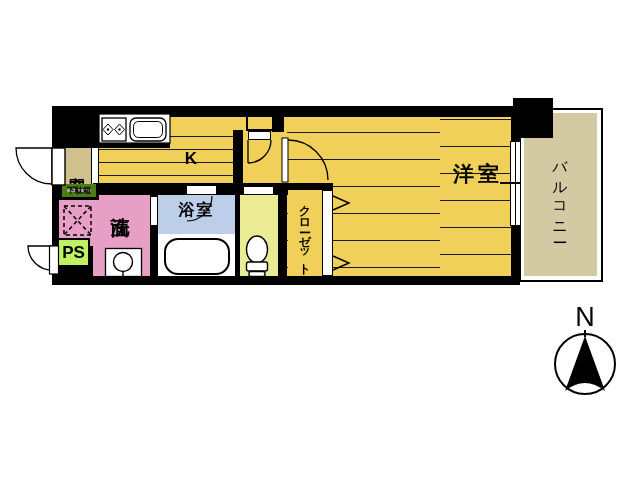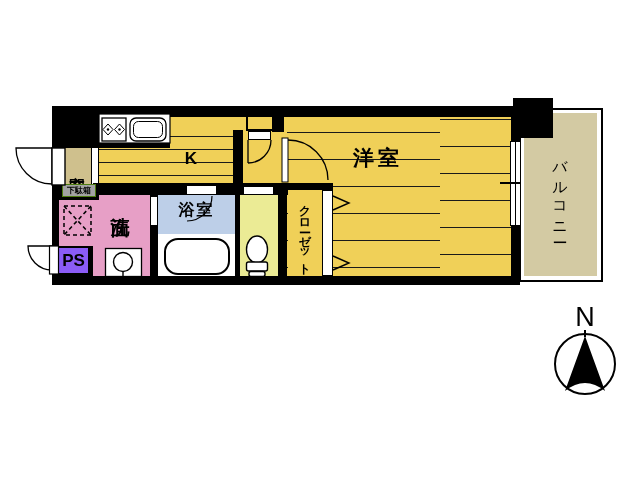--- a/index.html
+++ b/index.html
@@ -39,21 +39,21 @@
   <div class="abs klines" style="left:99px;top:136px;width:134px;height:47px;z-index:3;"></div>
   <div class="abs yellow speckle" style="left:287px;top:117px;width:224px;height:159px;z-index:2;"></div>
   <div class="abs planks-l" style="left:287px;top:132px;width:153px;height:144px;z-index:3;"></div>
   <div class="abs planks-r" style="left:440px;top:119px;width:71px;height:157px;z-index:3;"></div>
 
   <div class="abs tan speckle" style="left:64px;top:148px;width:27px;height:36px;z-index:2;display:flex;align-items:center;justify-content:center;">
     <span class="vtext lbl" style="font-size:15px;font-weight:700;letter-spacing:2px;">玄関</span>
   </div>
   <div class="abs" style="left:91px;top:148px;width:8px;height:36px;background:#fff;border-left:1px solid #000;border-right:1px solid #000;z-index:2;"></div>
   <div class="abs wall" style="left:64px;top:184px;width:35px;height:16px;z-index:3;"></div>
-  <div class="abs" style="left:62px;top:184px;width:34px;height:13px;background:#a3a3a3;border:1px solid #4d7c0f;z-index:5;display:flex;align-items:center;justify-content:center;">
+  <div class="abs" style="left:62px;top:184px;width:34px;height:13px;background:#a3a3a3;border:5px solid #4d7c0f;z-index:5;display:flex;align-items:center;justify-content:center;">
     <span style="font-size:8px;font-weight:700;white-space:nowrap;">下駄箱</span>
   </div>
 
   <div class="abs pink speckle" style="left:59px;top:200px;width:34px;height:46px;z-index:2;"></div>
   <div class="abs pink speckle" style="left:93px;top:195px;width:57px;height:81px;z-index:2;"></div>
   <span class="abs vtext lbl" style="left:111px;top:201px;font-size:19px;font-weight:700;letter-spacing:3px;z-index:10;">洗面</span>
 
   <div class="abs white" style="left:158px;top:195px;width:77px;height:81px;z-index:2;"></div>
   <div class="abs blue speckle" style="left:158px;top:195px;width:77px;height:39px;z-index:3;"></div>
   <div class="abs lbl" style="left:158px;top:200px;width:77px;height:20px;display:flex;align-items:center;justify-content:center;z-index:10;">
@@ -71,34 +71,34 @@
 
   <div class="abs wall" style="left:52px;top:106px;width:47px;height:42px;z-index:3;"></div>
   <div class="abs wall" style="left:93px;top:183px;width:240px;height:12px;z-index:3;"></div>
   <div class="abs wall" style="left:233px;top:130px;width:10px;height:57px;z-index:4;"></div>
   <div class="abs yellow" style="left:246px;top:115px;width:31px;height:16px;border:2px solid #000;z-index:4;"></div>
   <div class="abs wall" style="left:272px;top:110px;width:12px;height:22px;z-index:4;"></div>
   <div class="abs gap" style="left:248px;top:131px;width:23px;height:9px;z-index:5;"></div>
   <div class="abs gap" style="left:186px;top:185px;width:31px;height:10px;z-index:5;"></div>
   <div class="abs gap" style="left:243px;top:186px;width:31px;height:9px;z-index:5;"></div>
 
-  <div class="abs" style="left:57px;top:246px;width:33px;height:29px;background:#8b5cf6;border:2px solid #000;z-index:5;display:flex;align-items:center;justify-content:center;">
+  <div class="abs" style="left:57px;top:238px;width:33px;height:29px;background:#bef264;border:2px solid #000;z-index:5;display:flex;align-items:center;justify-content:center;">
     <span style="font-size:17px;font-weight:600;">PS</span>
   </div>
 
   <div class="abs" style="left:510px;top:141px;width:11px;height:85px;background:#fff;border:1px solid #000;z-index:6;">
     <div class="abs" style="left:4px;top:0;width:1px;height:83px;background:#000;"></div>
   </div>
   <div class="abs wall" style="left:500px;top:182px;width:20px;height:2px;z-index:7;"></div>
   <div class="abs wall" style="left:513px;top:98px;width:40px;height:40px;z-index:7;"></div>
 
   <div class="abs lbl" style="left:178px;top:149px;width:26px;height:20px;display:flex;align-items:center;justify-content:center;z-index:10;">
     <span style="font-size:17px;font-weight:600;">K</span>
   </div>
-  <div class="abs lbl" style="left:353px;top:144px;width:150px;height:58px;text-align:left;z-index:10;">
+  <div class="abs lbl" style="left:353px;top:160px;width:150px;height:58px;text-align:right;z-index:10;">
     <div style="font-size:21px;font-weight:700;letter-spacing:4px;">洋室</div>
   </div>
 
   <svg width="640" height="480" viewBox="0 0 640 480">
 
     <g>
       <rect x="99" y="114" width="71" height="29" fill="#fff" stroke="#000" stroke-width="1.2"></rect>
       <rect x="99" y="143" width="71" height="5" fill="#000"></rect>
     </g>
     <g>

